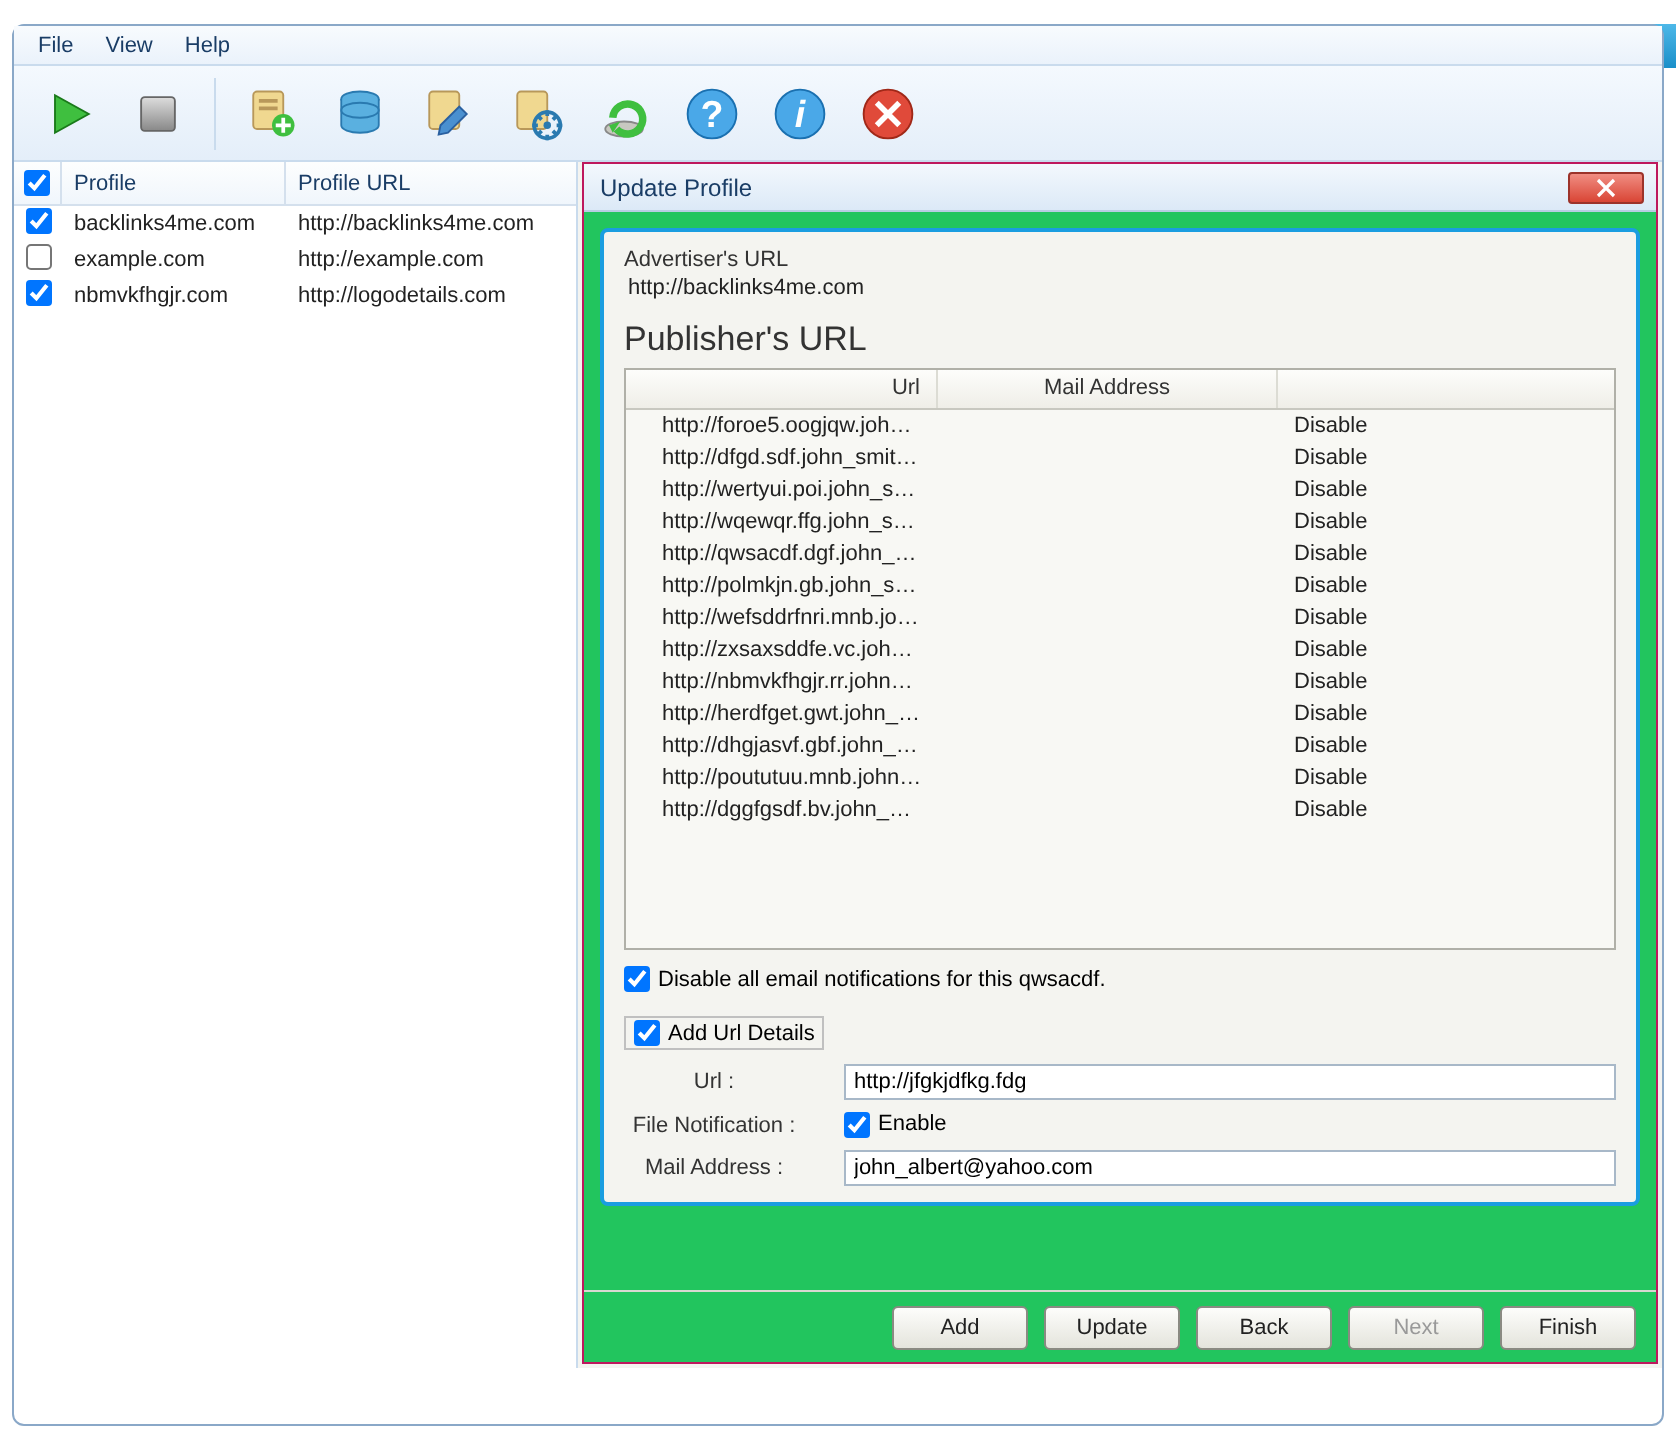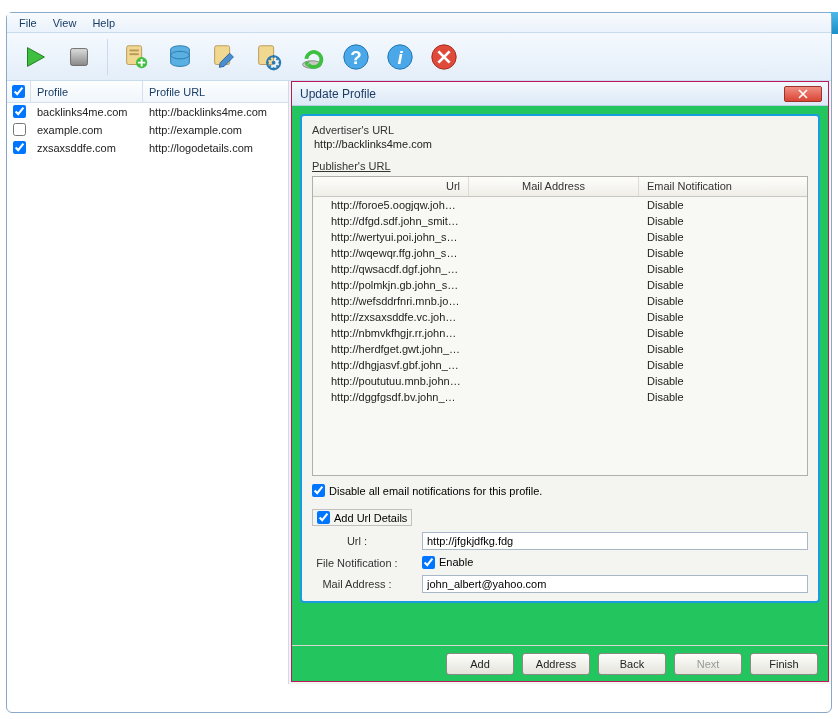--- a/index.html
+++ b/index.html
@@ -41,21 +41,21 @@
 .dialog-title { height: 24px; background: linear-gradient(to bottom, #f3f8fd, #dce9f7); border-bottom: 1px solid #b8cde2; display: flex; align-items: center; justify-content: space-between; padding: 0 6px 0 8px; color: #1a3d66; font-size: 12px; }
 .close-btn { width: 38px; height: 16px; background: linear-gradient(to bottom, #f08d82, #d94535); border: 1px solid #9c332a; border-radius: 2px; display: flex; align-items: center; justify-content: center; cursor: pointer; }
 .close-btn svg { width: 10px; height: 10px; }
 
 .dialog-body { flex: 1; padding: 8px; display: flex; flex-direction: column; }
 .blue-group { border: 2px solid #1a9de0; border-radius: 4px; padding: 8px 10px; background: #f4f4f0; flex: 1; display: flex; flex-direction: column; }
 
 .adv-label { color: #333; font-size: 11px; margin-bottom: 2px; }
 .adv-url { color: #222; font-size: 11px; margin-bottom: 10px; padding-left: 2px; }
 
-.pub-label { color: #333; font-size: 11px; margin-bottom: 4px; text-decoration: underline; }
+.pub-label { color: #333; font-size: 17px; margin-bottom: 4px; }
 
 .pub-table { border: 1px solid #b0b0a8; background: #f8f8f4; flex: 1; display: flex; flex-direction: column; }
 .pub-thead { height: 20px; background: linear-gradient(to bottom, #fdfdfb, #efeee8); border-bottom: 1px solid #c8c8c0; display: flex; }
 .pub-thead .th { padding: 3px 8px; color: #333; border-right: 1px solid #dcdcd4; }
 .th-url { width: 156px; text-align: right; }
 .th-mail { width: 170px; text-align: center; }
 .th-notif { flex: 1; border-right: none !important; }
 .pub-tbody { flex: 1; overflow-y: auto; }
 .pub-row { display: flex; height: 16px; align-items: center; }
 .pub-row .td { padding: 0 8px; color: #222; overflow: hidden; white-space: nowrap; text-overflow: ellipsis; }
@@ -180,21 +180,21 @@
             <div class="cell-profile">backlinks4me.com</div>
             <div class="cell-url">http://backlinks4me.com</div>
           </div>
           <div class="left-row">
             <div class="cell-chk"><input type="checkbox" style=""></div>
             <div class="cell-profile">example.com</div>
             <div class="cell-url">http://example.com</div>
           </div>
           <div class="left-row">
             <div class="cell-chk"><input type="checkbox" checked="" style=""></div>
-            <div class="cell-profile">zxsaxsddfe.com</div>
+            <div class="cell-profile">nbmvkfhgjr.com</div>
             <div class="cell-url">http://logodetails.com</div>
           </div>
         </div>
     </div>
 
     <div class="right-panel">
       <div class="dialog">
         <div class="dialog-title">
           <span>Update Profile</span>
           <div class="close-btn">
@@ -205,21 +205,20 @@
         </div>
         <div class="dialog-body">
           <div class="blue-group">
             <div class="adv-label">Advertiser's URL</div>
             <div class="adv-url">http://backlinks4me.com</div>
             <div class="pub-label">Publisher's URL</div>
             <div class="pub-table">
               <div class="pub-thead">
                 <div class="th th-url">Url</div>
                 <div class="th th-mail">Mail Address</div>
-                <div class="th th-notif">Email Notification</div>
               </div>
               <div class="pub-tbody" id="pub-tbody">
                   <div class="pub-row">
                     <div class="td td-url">http://foroe5.oogjqw.john_smit...</div>
                     <div class="td td-mail"></div>
                     <div class="td td-notif">Disable</div>
                   </div>
                   <div class="pub-row">
                     <div class="td td-url">http://dfgd.sdf.john_smith@ya..</div>
                     <div class="td td-mail"></div>
@@ -278,21 +277,21 @@
                   <div class="pub-row">
                     <div class="td td-url">http://dggfgsdf.bv.john_smith...</div>
                     <div class="td td-mail"></div>
                     <div class="td td-notif">Disable</div>
                   </div>
                 </div>
             </div>
 
             <div class="chk-row">
               <input type="checkbox" id="disable-all-chk" checked="" style="">
-              <span>Disable all email notifications for this profile.</span>
+              <span>Disable all email notifications for this qwsacdf.</span>
             </div>
 
             <div class="fieldset-inline">
               <span class="fieldset-legend">
                 <input type="checkbox" id="add-url-chk" checked="" style="">
                 <span>Add Url Details</span>
               </span>
               <div class="form-row">
                 <div class="flabel">Url :</div>
                 <div class="finput"><input type="text" value="http://jfgkjdfkg.fdg" style=""></div>
@@ -306,21 +305,21 @@
               </div>
               <div class="form-row">
                 <div class="flabel">Mail Address :</div>
                 <div class="finput"><input type="text" value="john_albert@yahoo.com" style=""></div>
               </div>
             </div>
           </div>
         </div>
         <div class="dialog-buttons">
           <button class="btn">Add</button>
-          <button class="btn">Address</button>
+          <button class="btn">Update</button>
           <button class="btn">Back</button>
           <button class="btn" disabled="">Next</button>
           <button class="btn">Finish</button>
         </div>
       </div>
     </div>
   </div>
 </div>
 
 </body></html>

